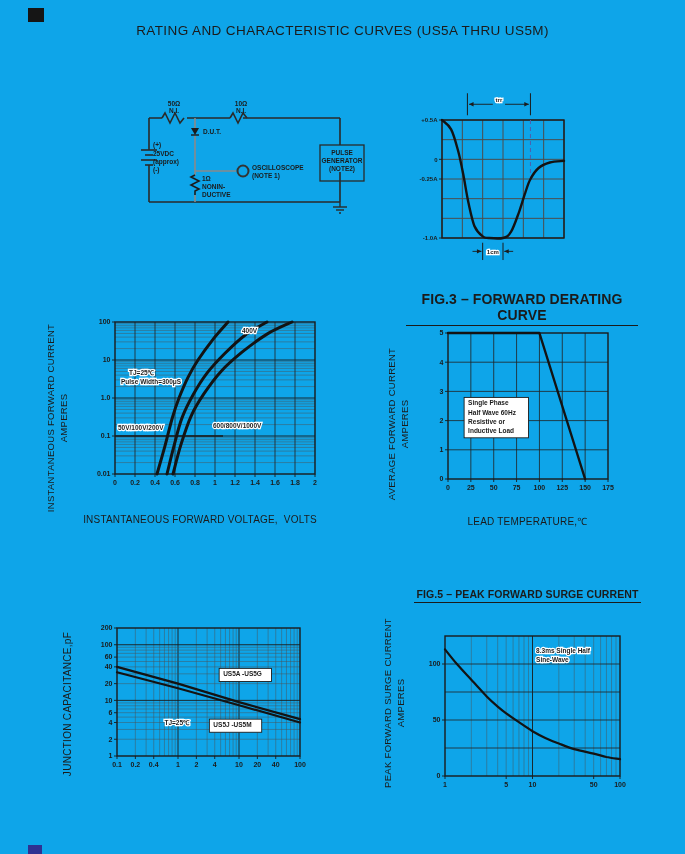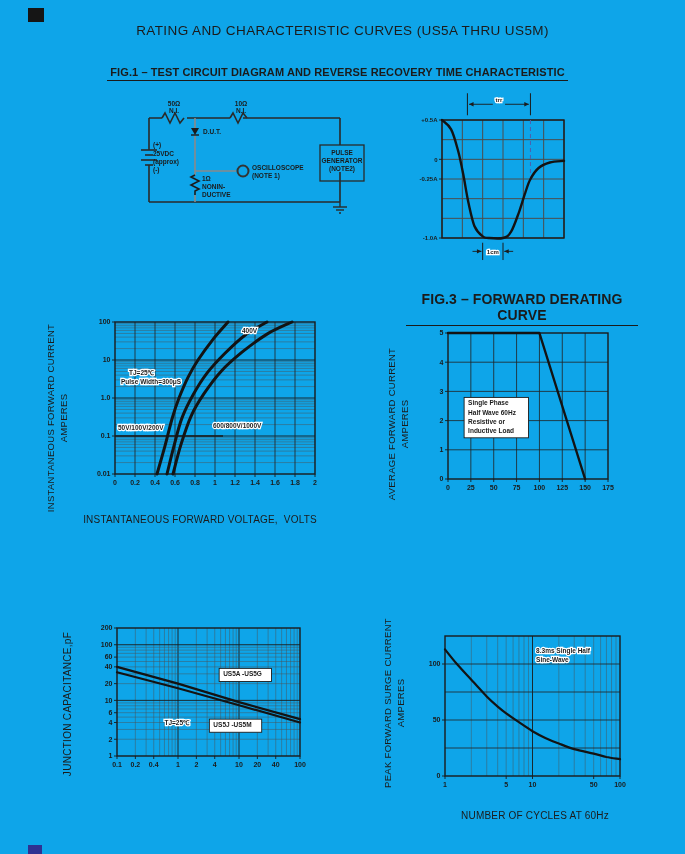--- a/index.html
+++ b/index.html
@@ -19,23 +19,20 @@
 </head>
 <body>
 
 <div class="page">
 
   <div class="corner" style="left:28px;top:8px;width:16px;height:14px;background:#151515;"></div>
   <div class="corner" style="left:28px;top:845px;width:14px;height:9px;background:#2e3192;"></div>
 
   <div class="abs title">RATING AND CHARACTERISTIC CURVES (US5A THRU US5M)</div>
 
-  <div class="abs fig-heading" style="top:66px;left:85px;width:505px;font-size:11px;">
-    <span>FIG.1 – TEST CIRCUIT DIAGRAM AND REVERSE RECOVERY TIME CHARACTERISTIC</span>
-  </div>
 
   <svg class="abs" style="left:100px;top:90px;" width="270" height="125" viewBox="0 0 270 125">
     <g stroke="#2a2a2a" stroke-width="1.6" fill="none">
       <path d="M49 28 H62 M87 28 H130 M143 28 H240"></path>
       <path d="M49 28 V58 M49 77 V112 M49 112 H240"></path>
       <path d="M240 28 V55 M240 82 V112"></path>
       <path d="M62 28 l3 -5 l5 10 l5 -10 l5 10 l4 -5"></path>
       <path d="M130 28 l3 -5 l5 10 l5 -10 l4 5"></path>
     </g>
     <g stroke="#2a2a2a" stroke-width="1.6">
@@ -265,20 +262,21 @@
       <line x1="25" y1="18" x2="28" y2="18" stroke-width="0.9" stroke="#1b1b1b"></line>
       <text x="23.5" y="20.4" text-anchor="end" font-size="7" font-weight="700" fill="#1b1b1b" font-family="Liberation Sans, sans-serif">5</text>
       <path d="M28.0 18.0 L 119.4 18.0 L 165.1 164.0" fill="none" stroke="#131313" stroke-width="2.4" stroke-linecap="round" stroke-linejoin="round"></path>
       <rect x="44.114285714285714" y="82.416" width="64.42" height="40.4" fill="#ffffff" stroke="#1b1b1b" stroke-width="0.9"></rect>
       <text x="48.114285714285714" y="90.416" font-size="6.5" font-weight="700" fill="#1b1b1b" text-anchor="start" font-family="Liberation Sans, sans-serif" style="paint-order:stroke;stroke:#ffffff;stroke-width:2.4px;"><tspan x="48.114285714285714" dy="0">Single Phase</tspan><tspan x="48.114285714285714" dy="9.1">Half Wave 60Hz</tspan><tspan x="48.114285714285714" dy="9.1">Resistive or</tspan><tspan x="48.114285714285714" dy="9.1">Inductive Load</tspan></text>
     </svg>
   <div class="vtitle" style="left:386px;top:517px;width:186px;">
     <div>AVERAGE FORWARD CURRENT</div>
     <div>AMPERES</div>
   </div>
+  <div class="abs xtitle" style="top:514px;left:420px;width:215px;">LEAD TEMPERATURE,℃</div>
 
   <svg id="chart-fig4" class="abs" style="left: 85px; top: 616px; overflow: visible;" width="225" height="162" viewBox="0 0 225 162">
       <line x1="50.36282973550286" y1="12" x2="50.36282973550286" y2="140" stroke-width="0.45" stroke="#4e4e4e"></line>
       <line x1="61.10439653789941" y1="12" x2="61.10439653789941" y2="140" stroke-width="0.45" stroke="#4e4e4e"></line>
       <line x1="68.72565947100571" y1="12" x2="68.72565947100571" y2="140" stroke-width="0.45" stroke="#4e4e4e"></line>
       <line x1="74.63717026449714" y1="12" x2="74.63717026449714" y2="140" stroke-width="0.45" stroke="#4e4e4e"></line>
       <line x1="79.46722627340228" y1="12" x2="79.46722627340228" y2="140" stroke-width="0.45" stroke="#4e4e4e"></line>
       <line x1="83.55098044086967" y1="12" x2="83.55098044086967" y2="140" stroke-width="0.45" stroke="#4e4e4e"></line>
       <line x1="87.08848920650857" y1="12" x2="87.08848920650857" y2="140" stroke-width="0.45" stroke="#4e4e4e"></line>
       <line x1="90.20879307579882" y1="12" x2="90.20879307579882" y2="140" stroke-width="0.45" stroke="#4e4e4e"></line>
@@ -364,20 +362,23 @@
       <rect x="134.16212405914888" y="52.37715190258426" width="52.33" height="13.1" fill="#ffffff" stroke="#1b1b1b" stroke-width="0.9"></rect>
       <text x="138.16212405914888" y="60.37715190258426" font-size="6.5" font-weight="700" fill="#1b1b1b" text-anchor="start" font-family="Liberation Sans, sans-serif" style="paint-order:stroke;stroke:#ffffff;stroke-width:2.4px;"><tspan x="138.16212405914888" dy="0">US5A  -US5G</tspan></text>
       <rect x="124.3667993936254" y="103.15648886392808" width="52.33" height="13.1" fill="#ffffff" stroke="#1b1b1b" stroke-width="0.9"></rect>
       <text x="128.3667993936254" y="111.15648886392808" font-size="6.5" font-weight="700" fill="#1b1b1b" text-anchor="start" font-family="Liberation Sans, sans-serif" style="paint-order:stroke;stroke:#ffffff;stroke-width:2.4px;"><tspan x="128.3667993936254" dy="0">US5J  -US5M</tspan></text>
       <text x="79.46722627340228" y="109.05441466108942" font-size="6.5" font-weight="700" fill="#1b1b1b" text-anchor="start" font-family="Liberation Sans, sans-serif" style="paint-order:stroke;stroke:#ffffff;stroke-width:2.4px;"><tspan x="79.46722627340228" dy="0">TJ=25℃</tspan></text>
     </svg>
   <div class="vtitle" style="left:62px;top:790px;width:172px;font-size:10px;">
     <div>JUNCTION CAPACITANCE,pF</div>
   </div>
 
+  <div class="abs fig-heading" style="top:588px;left:410px;width:235px;font-size:10.5px;">
+    <span>FIG.5 – PEAK FORWARD SURGE CURRENT</span>
+  </div>
   <svg id="chart-fig5" class="abs" style="left: 425px; top: 620px; overflow: visible;" width="215" height="182" viewBox="0 0 215 182">
       <line x1="46.34012462059836" y1="16" x2="46.34012462059836" y2="156" stroke-width="0.45" stroke="#4e4e4e"></line>
       <line x1="61.74810978797046" y1="16" x2="61.74810978797046" y2="156" stroke-width="0.45" stroke="#4e4e4e"></line>
       <line x1="72.68024924119672" y1="16" x2="72.68024924119672" y2="156" stroke-width="0.45" stroke="#4e4e4e"></line>
       <line x1="81.15987537940165" y1="16" x2="81.15987537940165" y2="156" stroke-width="0.45" stroke="#4e4e4e"></line>
       <line x1="88.08823440856882" y1="16" x2="88.08823440856882" y2="156" stroke-width="0.45" stroke="#4e4e4e"></line>
       <line x1="93.94607850124747" y1="16" x2="93.94607850124747" y2="156" stroke-width="0.45" stroke="#4e4e4e"></line>
       <line x1="99.02037386179506" y1="16" x2="99.02037386179506" y2="156" stroke-width="0.45" stroke="#4e4e4e"></line>
       <line x1="103.49621957594093" y1="16" x2="103.49621957594093" y2="156" stroke-width="0.45" stroke="#4e4e4e"></line>
       <line x1="133.84012462059837" y1="16" x2="133.84012462059837" y2="156" stroke-width="0.45" stroke="#4e4e4e"></line>
@@ -410,15 +411,14 @@
       <text x="15.5" y="102.4" text-anchor="end" font-size="7" font-weight="700" fill="#1b1b1b" font-family="Liberation Sans, sans-serif">50</text>
       <line x1="17" y1="44" x2="20" y2="44" stroke-width="0.9" stroke="#1b1b1b"></line>
       <text x="15.5" y="46.4" text-anchor="end" font-size="7" font-weight="700" fill="#1b1b1b" font-family="Liberation Sans, sans-serif">100</text>
       <path d="M20.0 29.4C22.1 32.1 28.4 40.1 32.8 45.1C37.2 50.2 41.5 54.5 46.3 59.7C51.2 64.9 57.4 72.0 61.7 76.5C66.1 81.0 69.4 83.8 72.7 86.6C75.9 89.4 77.6 90.7 81.2 93.3C84.7 95.9 89.6 99.3 93.9 102.2C98.3 105.2 103.1 108.6 107.5 111.2C111.9 113.8 115.9 115.9 120.3 117.9C124.7 120.0 129.0 121.7 133.8 123.5C138.7 125.4 143.4 127.4 149.2 129.1C155.1 130.8 163.3 132.3 168.7 133.6C174.0 134.9 177.1 136.0 181.4 137.0C185.8 137.9 192.7 138.8 195.0 139.2" fill="none" stroke="#131313" stroke-width="2.2" stroke-linecap="round" stroke-linejoin="round"></path>
       <text x="111.12185995134467" y="32.8" font-size="6.5" font-weight="700" fill="#1b1b1b" text-anchor="start" font-family="Liberation Sans, sans-serif" style="paint-order:stroke;stroke:#ffffff;stroke-width:2.4px;"><tspan x="111.12185995134467" dy="0">8.3ms Single Half</tspan><tspan x="111.12185995134467" dy="9.1">Sine-Wave</tspan></text>
     </svg>
   <div class="vtitle" style="left:382px;top:792px;width:178px;">
     <div>PEAK FORWARD SURGE CURRENT</div>
     <div>AMPERES</div>
   </div>
-  <div class="abs xtitle" style="top:810px;left:420px;width:230px;">NUMBER OF CYCLES AT 60Hz</div>
 
 </div>
 
 </body></html>

